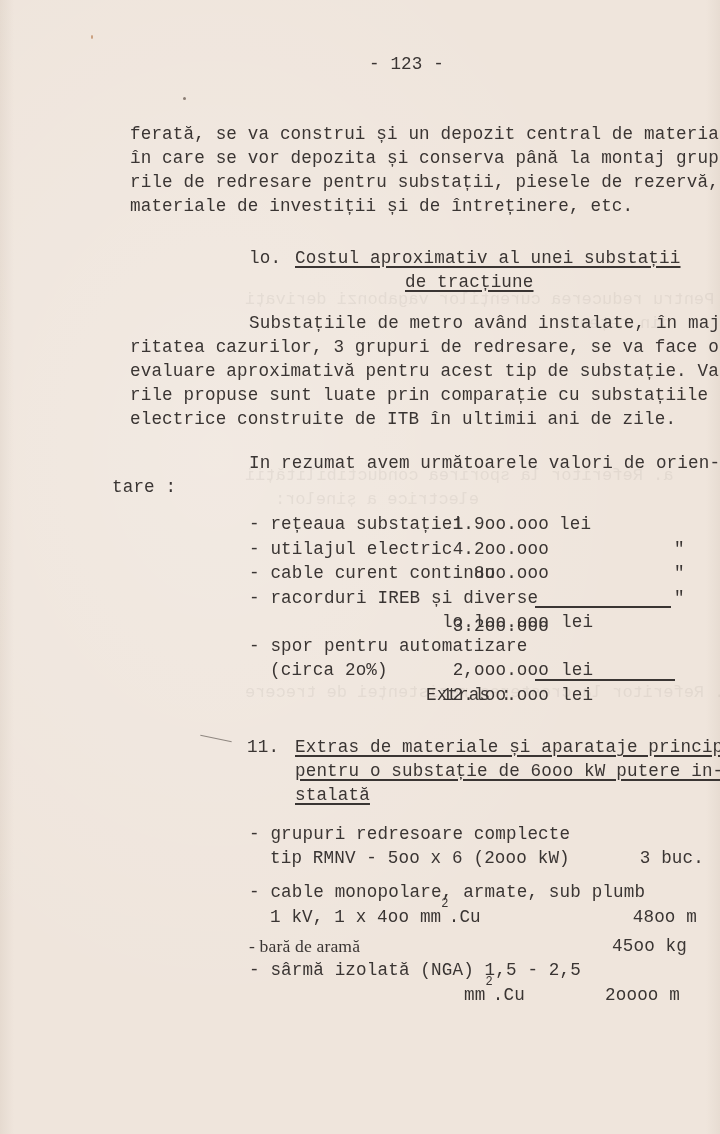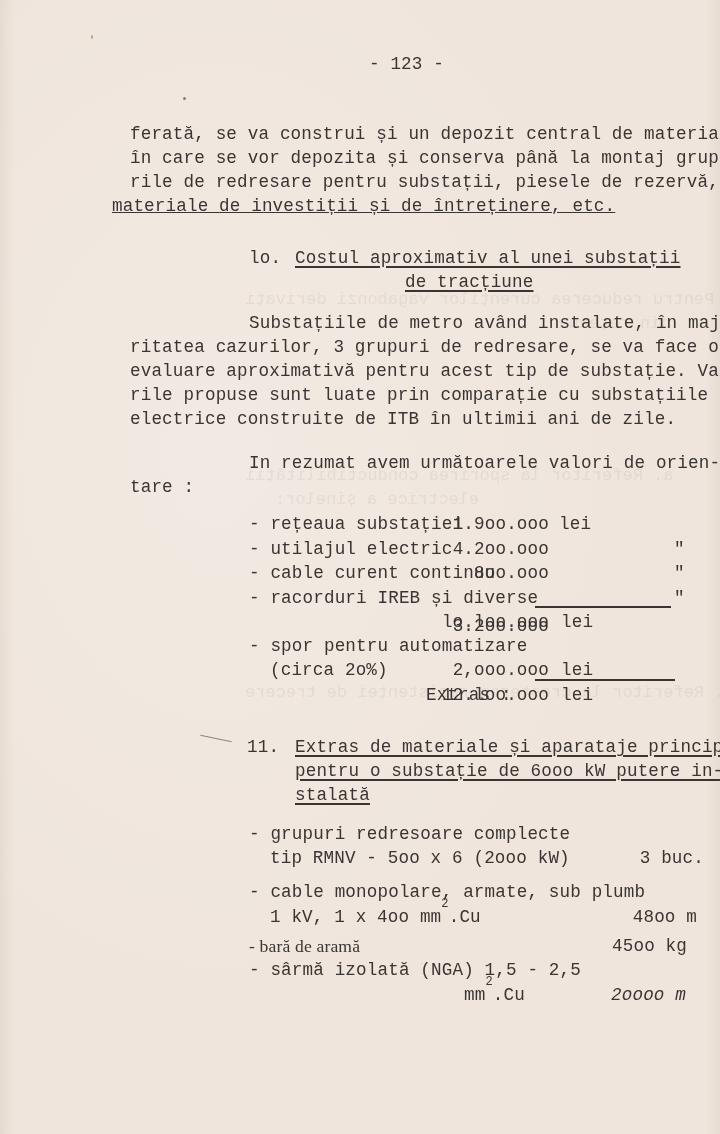--- a/index.html
+++ b/index.html
@@ -37,34 +37,34 @@
 
 <div class="speck" style="left:183px; top:97px; width:3px; height:3px;"></div>
 <div class="speck" style="left:91px; top:35px; width:2px; height:4px; background:#c79a78;"></div>
 <div class="speck" style="left:200px; top:738px; width:32px; height:1px; border-radius:0; background:#8f8780; transform:rotate(12deg);"></div>
 
 <div class="ln" style="left:337px; top:54px;margin-left:32px;">- 123 -</div>
 
 <div class="ln" style="left:130px; top:124px;">ferată, se va construi și un depozit central de materiale</div>
 <div class="ln" style="left:130px; top:148px;">în care se vor depozita și conserva până la montaj grupu-</div>
 <div class="ln" style="left:130px; top:172px;text-align:center;">rile de redresare pentru substații, piesele de rezervă,</div>
-<div class="ln" style="left:112px; top:196px;text-decoration:underline;">materiale de investiții și de întreținere, etc.</div>
+<div class="ln" style="left:130px; top:196px;">materiale de investiții și de întreținere, etc.</div>
 
 <div class="ln" style="left:249px; top:248px;">lo.</div>
 <div class="ln u" style="left:287px; top:248px;">Costul aproximativ al unei substații</div>
 <div class="ln u" style="left:397px; top:272px;">de tracțiune</div>
 
 <div class="ln" style="left:249px; top:313px;">Substațiile de metro având instalate, în majo-</div>
 <div class="ln" style="left:130px; top:337px;">ritatea cazurilor, 3 grupuri de redresare, se va face o</div>
 <div class="ln" style="left:130px; top:361px;">evaluare aproximativă pentru acest tip de substație. Valo-</div>
 <div class="ln" style="left:130px; top:385px;">rile propuse sunt luate prin comparație cu substațiile</div>
 <div class="ln" style="left:130px; top:409px;">electrice construite de ITB în ultimii ani de zile.</div>
 
 <div class="ln" style="left:249px; top:453px;">In rezumat avem următoarele valori de orien-</div>
-<div class="ln" style="left:130px; top:477px;">tare :</div>
+<div class="ln" style="left:112px; top:477px;">tare :</div>
 
 <div>
   <div class="ln" style="left:249px; top:514px;">- rețeaua substației</div>
   <div class="ln r" style="right:171px; top:514px;">1.9oo.ooo</div>
   <div class="ln" style="left:556px; top:514px; left:559px;">lei</div>
 </div>
 <div>
   <div class="ln" style="left:249px; top:539px;">- utilajul electric</div>
   <div class="ln r" style="right:171px; top:539px;">4.2oo.ooo</div>
   <div class="ln" style="left:674px; top:539px;">"</div>
@@ -109,14 +109,14 @@
   <div class="ln" style="left:270px; top:907px;"><span>1 kV, 1 x 4oo mm</span><sup>2</sup><span>.Cu</span></div>
   <div class="ln r" style="right:23px; top:907px;">48oo m</div>
 </div>
 <div>
   <div class="ln" style="left:249px; top:936px;font-family:Liberation Serif, serif;">- bară de aramă</div>
   <div class="ln r" style="right:33px; top:936px;">45oo kg</div>
 </div>
 <div>
   <div class="ln" style="left:249px; top:960px;">- sârmă izolată (NGA) 1,5 - 2,5</div>
   <div class="ln" style="left:464px; top:985px;"><span>mm</span><sup>2</sup><span>.Cu</span></div>
-  <div class="ln r" style="right:34px; top:985px;font-style:italic;">2oooo m</div>
+  <div class="ln r" style="right:40px; top:985px;">2oooo m</div>
 </div>
 
 </body></html>

